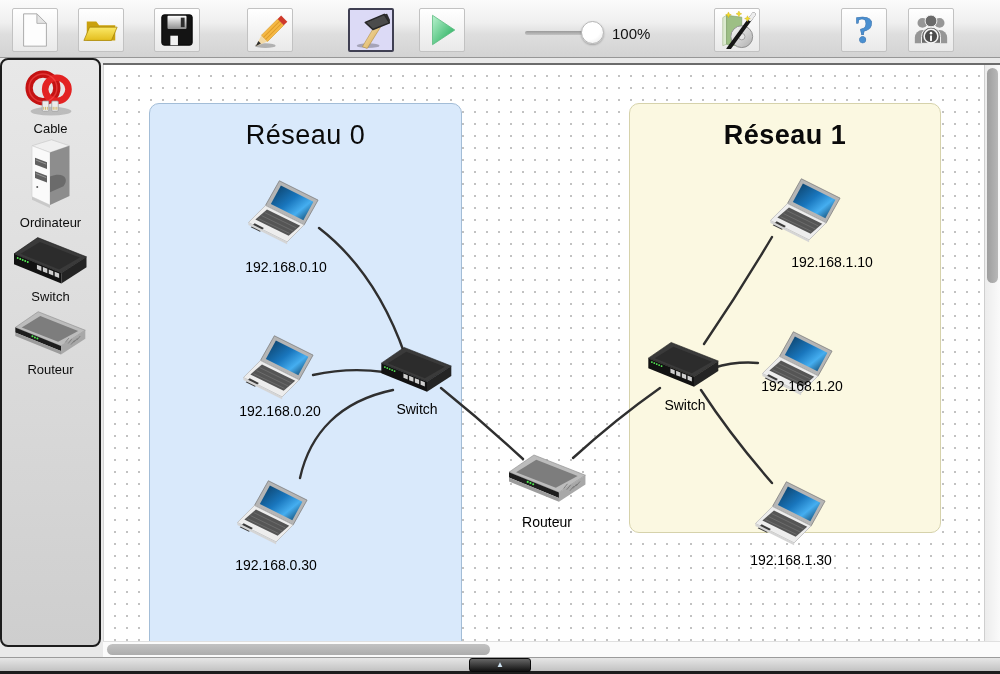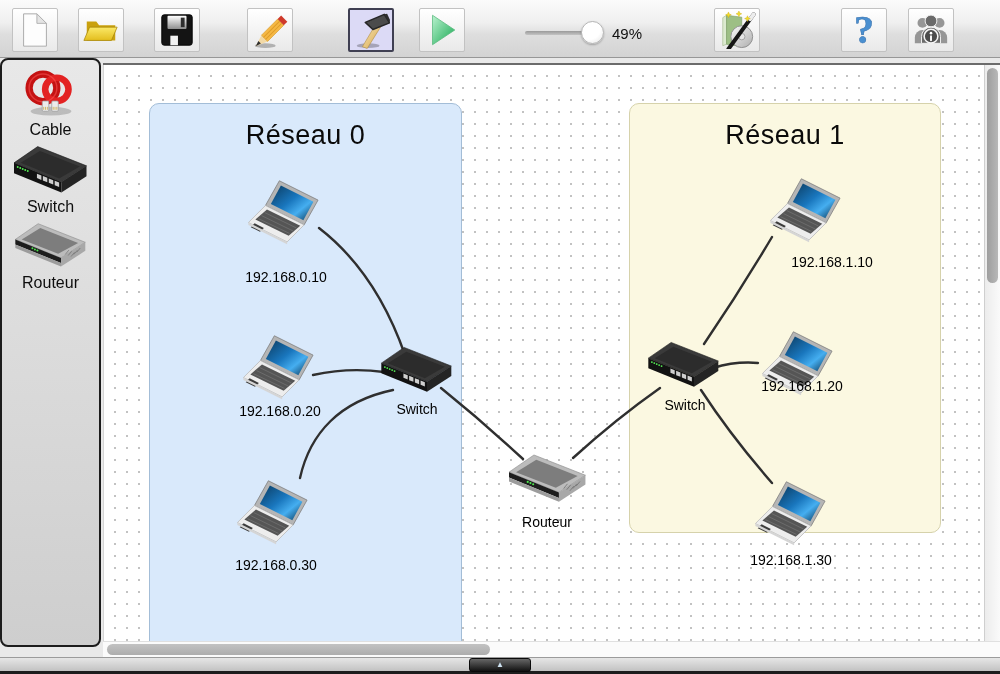--- a/index.html
+++ b/index.html
@@ -23,33 +23,33 @@
     border-radius:50%; background:radial-gradient(circle at 35% 30%,#ffffff 55%,#e3e3e3);
     border:1px solid #b5b5b5; box-shadow:0 1px 2px rgba(0,0,0,.25); cursor:pointer; }
   #zoom-label { position:absolute; left:612px; top:25px; font-size:15px; color:#111; }
 
   
   #sidebar { position:absolute; left:0; top:58px; width:101px; height:589px;
     background:linear-gradient(180deg,#e8e8e8,#cecece);
     border:2px solid #1c1c1c; border-radius:8px;
     display:flex; flex-direction:column; align-items:center; }
   .pal-item { display:flex; flex-direction:column; align-items:center; cursor:pointer; }
-  .pal-label { font-size:16px; color:#0d0d0d; margin-top:1px; }
+  .pal-label { font-size:13px; color:#0d0d0d; margin-top:1px; }
 
   
   #canvas-wrap { position:absolute; left:103px; top:63px; width:897px; height:578px;
     border-top:2px solid #6b6b6b; background:#fff; }
   #canvas { position:absolute; left:0; top:0; width:881px; height:576px; background:#ffffff;
     background-image:radial-gradient(circle,#c2c2c2 1.1px, rgba(0,0,0,0) 1.3px);
     background-size:12px 12px; background-position:5px 5px; border-left:1px solid #d5d5d5; }
   .netbox { position:absolute; border-radius:10px; }
   #netbox-0 { left:45px; top:38px; width:313px; height:636px; background:#d9e9fb;
               border:1px solid #a3bdd7; }
   #netbox-1 { left:525px; top:38px; width:312px; height:430px; background:#fbf8e1;
-              border:1px solid #d6d2ab; }
+              border:1px solid #d6d2ab;font-weight:bold; }
   .net-title { position:absolute; top:16px; width:100%; text-align:center;
     font-size:27px; color:#0a0a0a; letter-spacing:.5px; }
   #cable-layer { position:absolute; left:0; top:0; width:881px; height:576px; }
   #cable-layer path { fill:none; stroke:#2f2f2f; stroke-width:2.4; stroke-linecap:round; }
   .device { position:absolute; cursor:pointer; }
   .dev-label { position:absolute; transform:translateX(-50%); font-size:14px;
     color:#000; white-space:nowrap; }
 
   
   #vscroll { position:absolute; left:881px; top:0; width:16px; height:576px;
@@ -263,21 +263,21 @@
         </svg>
       </div>
     <div class="tbtn" style="left:419px">
         <svg>
           <use href="#sym-play"></use>
         </svg>
       </div>
 
     <div id="zoom-track"></div>
     <div id="zoom-knob"></div>
-    <div id="zoom-label">49%</div>
+    <div id="zoom-label">100%</div>
 
     <div class="tbtn" style="left:714px">
         <svg>
           <use href="#sym-wizard"></use>
         </svg>
       </div>
     <div class="tbtn" style="left:841px">
         <svg>
           <use href="#sym-help"></use>
         </svg>
@@ -288,20 +288,26 @@
         </svg>
       </div>
   </div>
 
   <div id="sidebar">
     <div class="pal-item" style="margin-top:6px">
       <svg width="66" height="54">
           <use href="#sym-cable"></use>
         </svg>
       <div class="pal-label">Cable</div>
+    </div>
+    <div class="pal-item" style="margin-top:3px">
+      <svg width="60" height="75">
+          <use href="#sym-tower"></use>
+        </svg>
+      <div class="pal-label">Ordinateur</div>
     </div>
     <div class="pal-item" style="margin-top:6px">
       <svg width="74" height="52">
           <use href="#sym-switch"></use>
         </svg>
       <div class="pal-label">Switch</div>
     </div>
     <div class="pal-item" style="margin-top:7px">
       <svg width="72" height="50">
           <use href="#sym-router"></use>
@@ -328,21 +334,21 @@
         <path d="M469,393 Q512,354 556,323"></path>
         <path d="M600,279 Q636,226 668,172"></path>
         <path d="M609,303 Q632,296 654,298"></path>
         <path d="M597,325 Q627,371 668,418"></path>
       </svg>
 
       <div class="device" style="left:141px;top:115px">
         <svg width="78" height="65">
             <use href="#sym-laptop"></use>
           </svg></div>
-      <div class="dev-label" style="left:182px;top:204px">192.168.0.10</div>
+      <div class="dev-label" style="left:182px;top:194px">192.168.0.10</div>
 
       <div class="device" style="left:136px;top:270px">
         <svg width="78" height="65">
             <use href="#sym-laptop"></use>
           </svg></div>
       <div class="dev-label" style="left:176px;top:338px">192.168.0.20</div>
 
       <div class="device" style="left:130px;top:415px">
         <svg width="78" height="65">
             <use href="#sym-laptop"></use>

